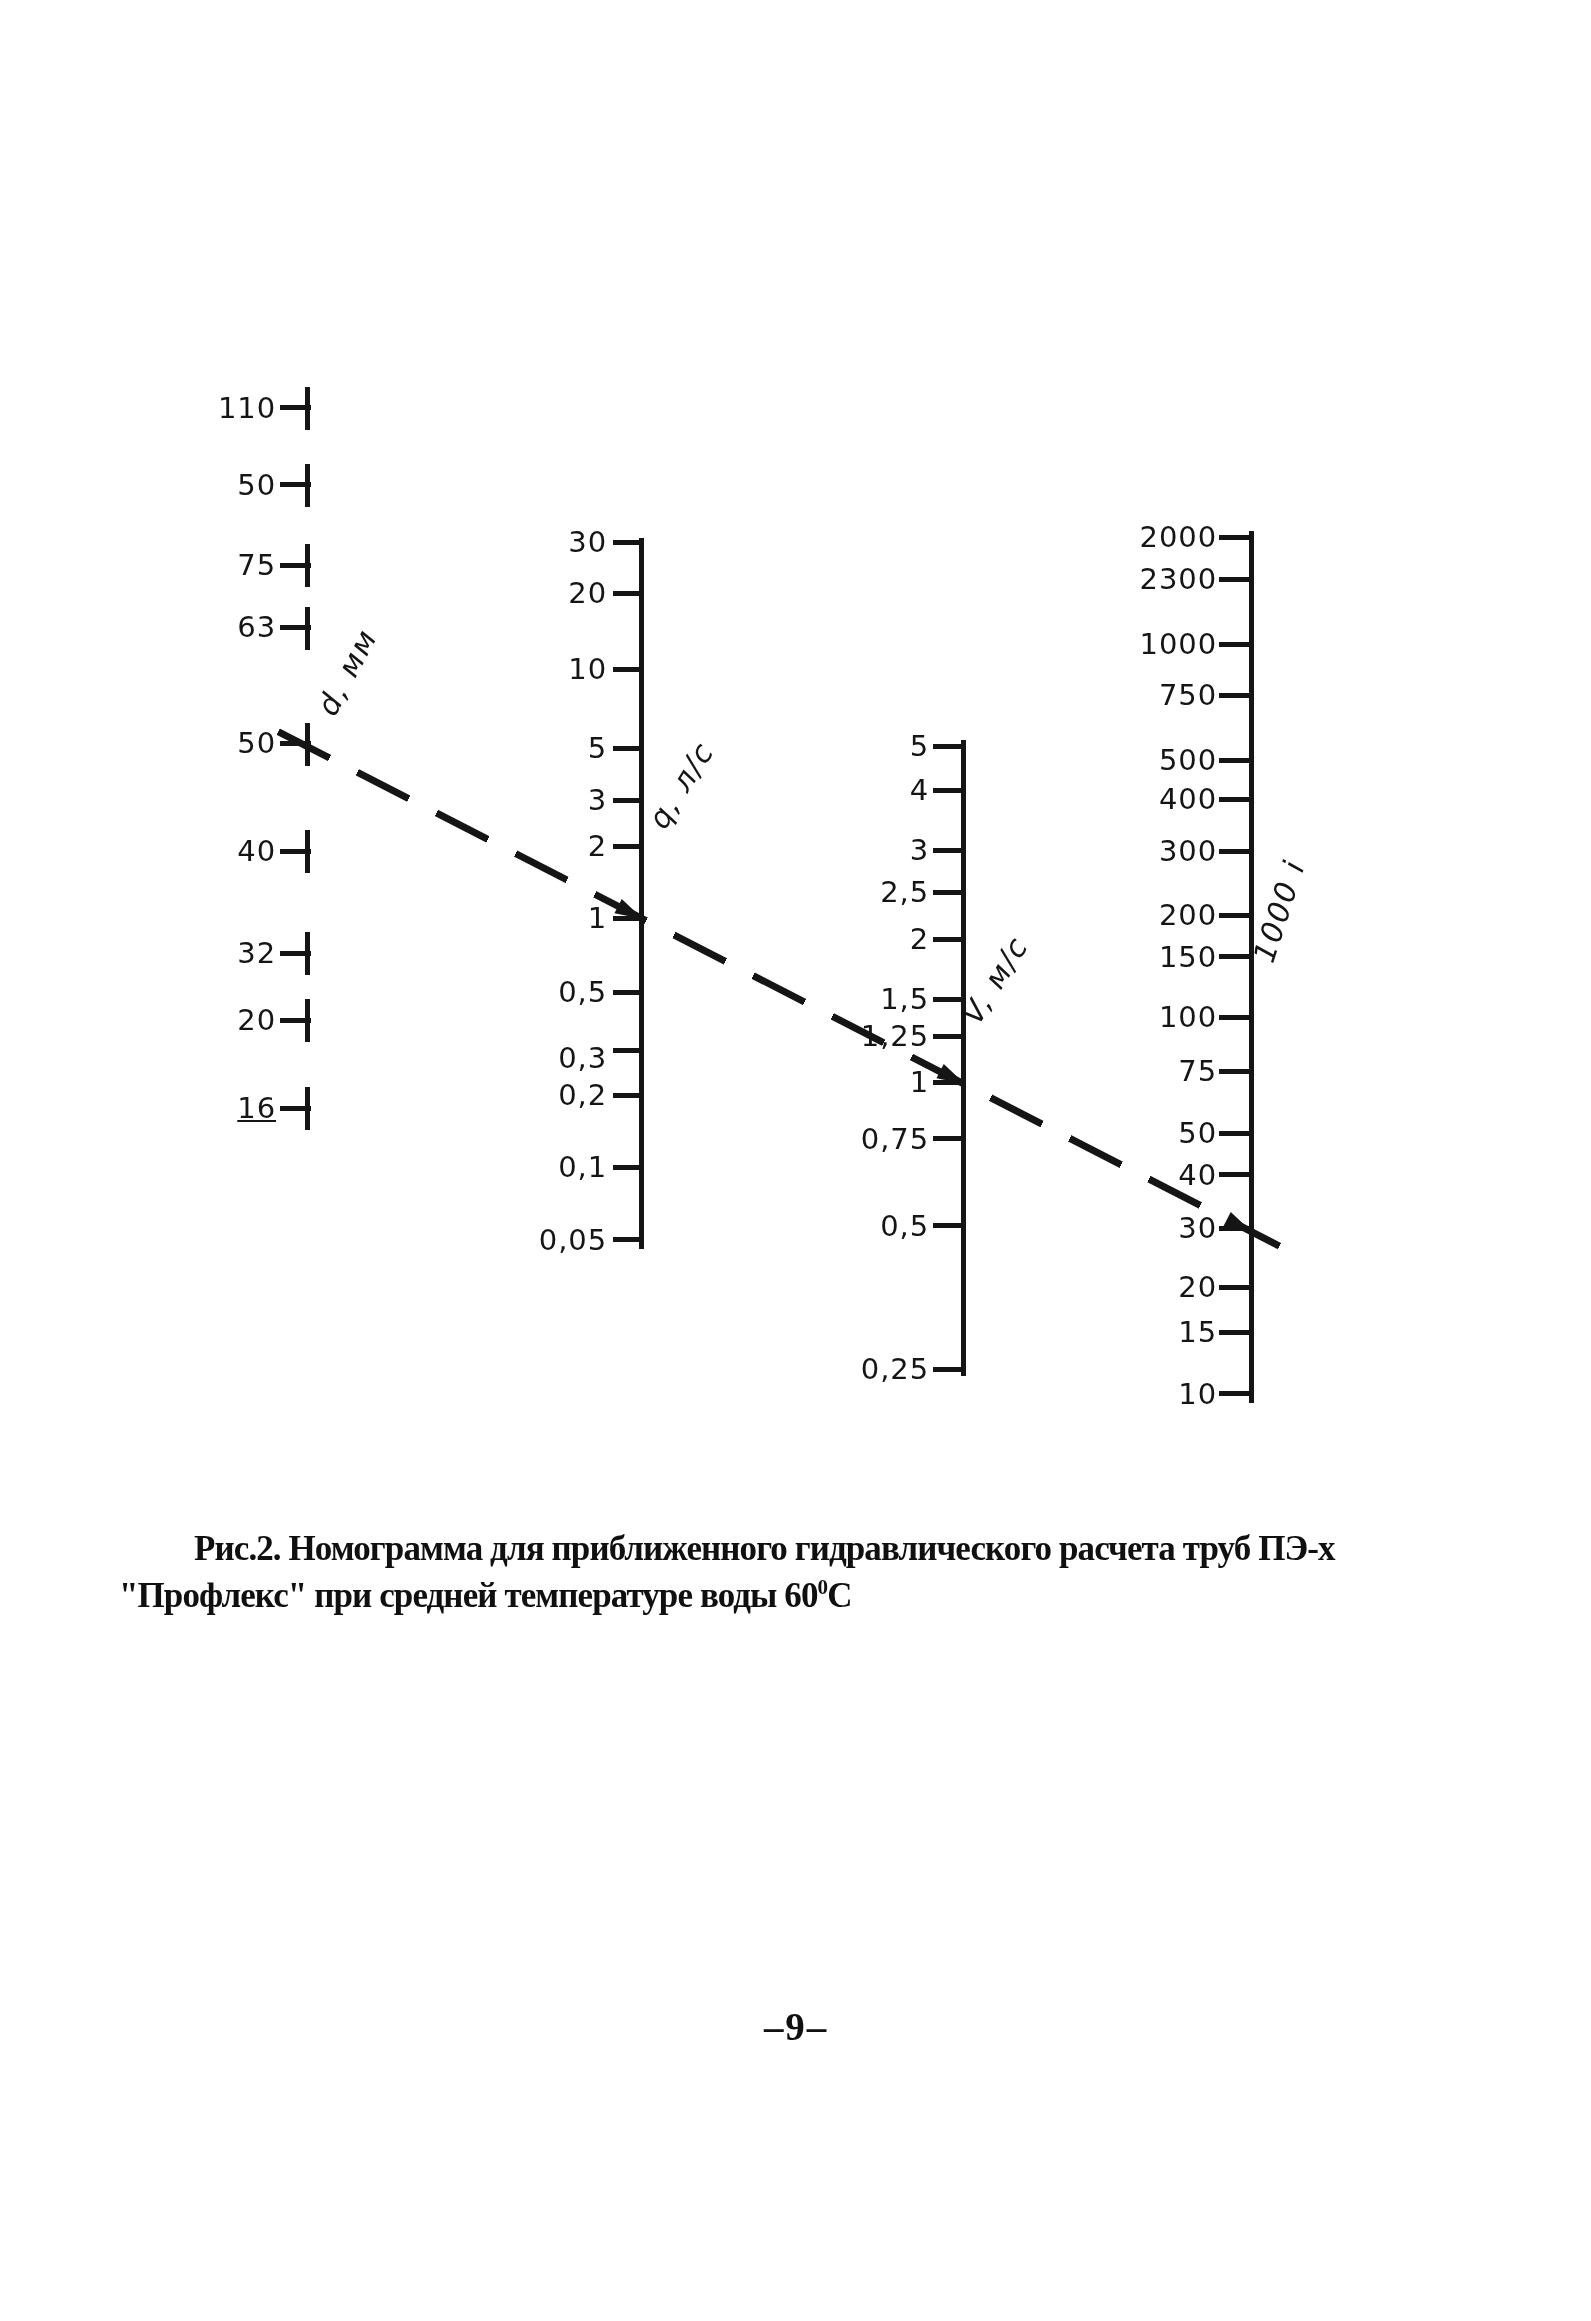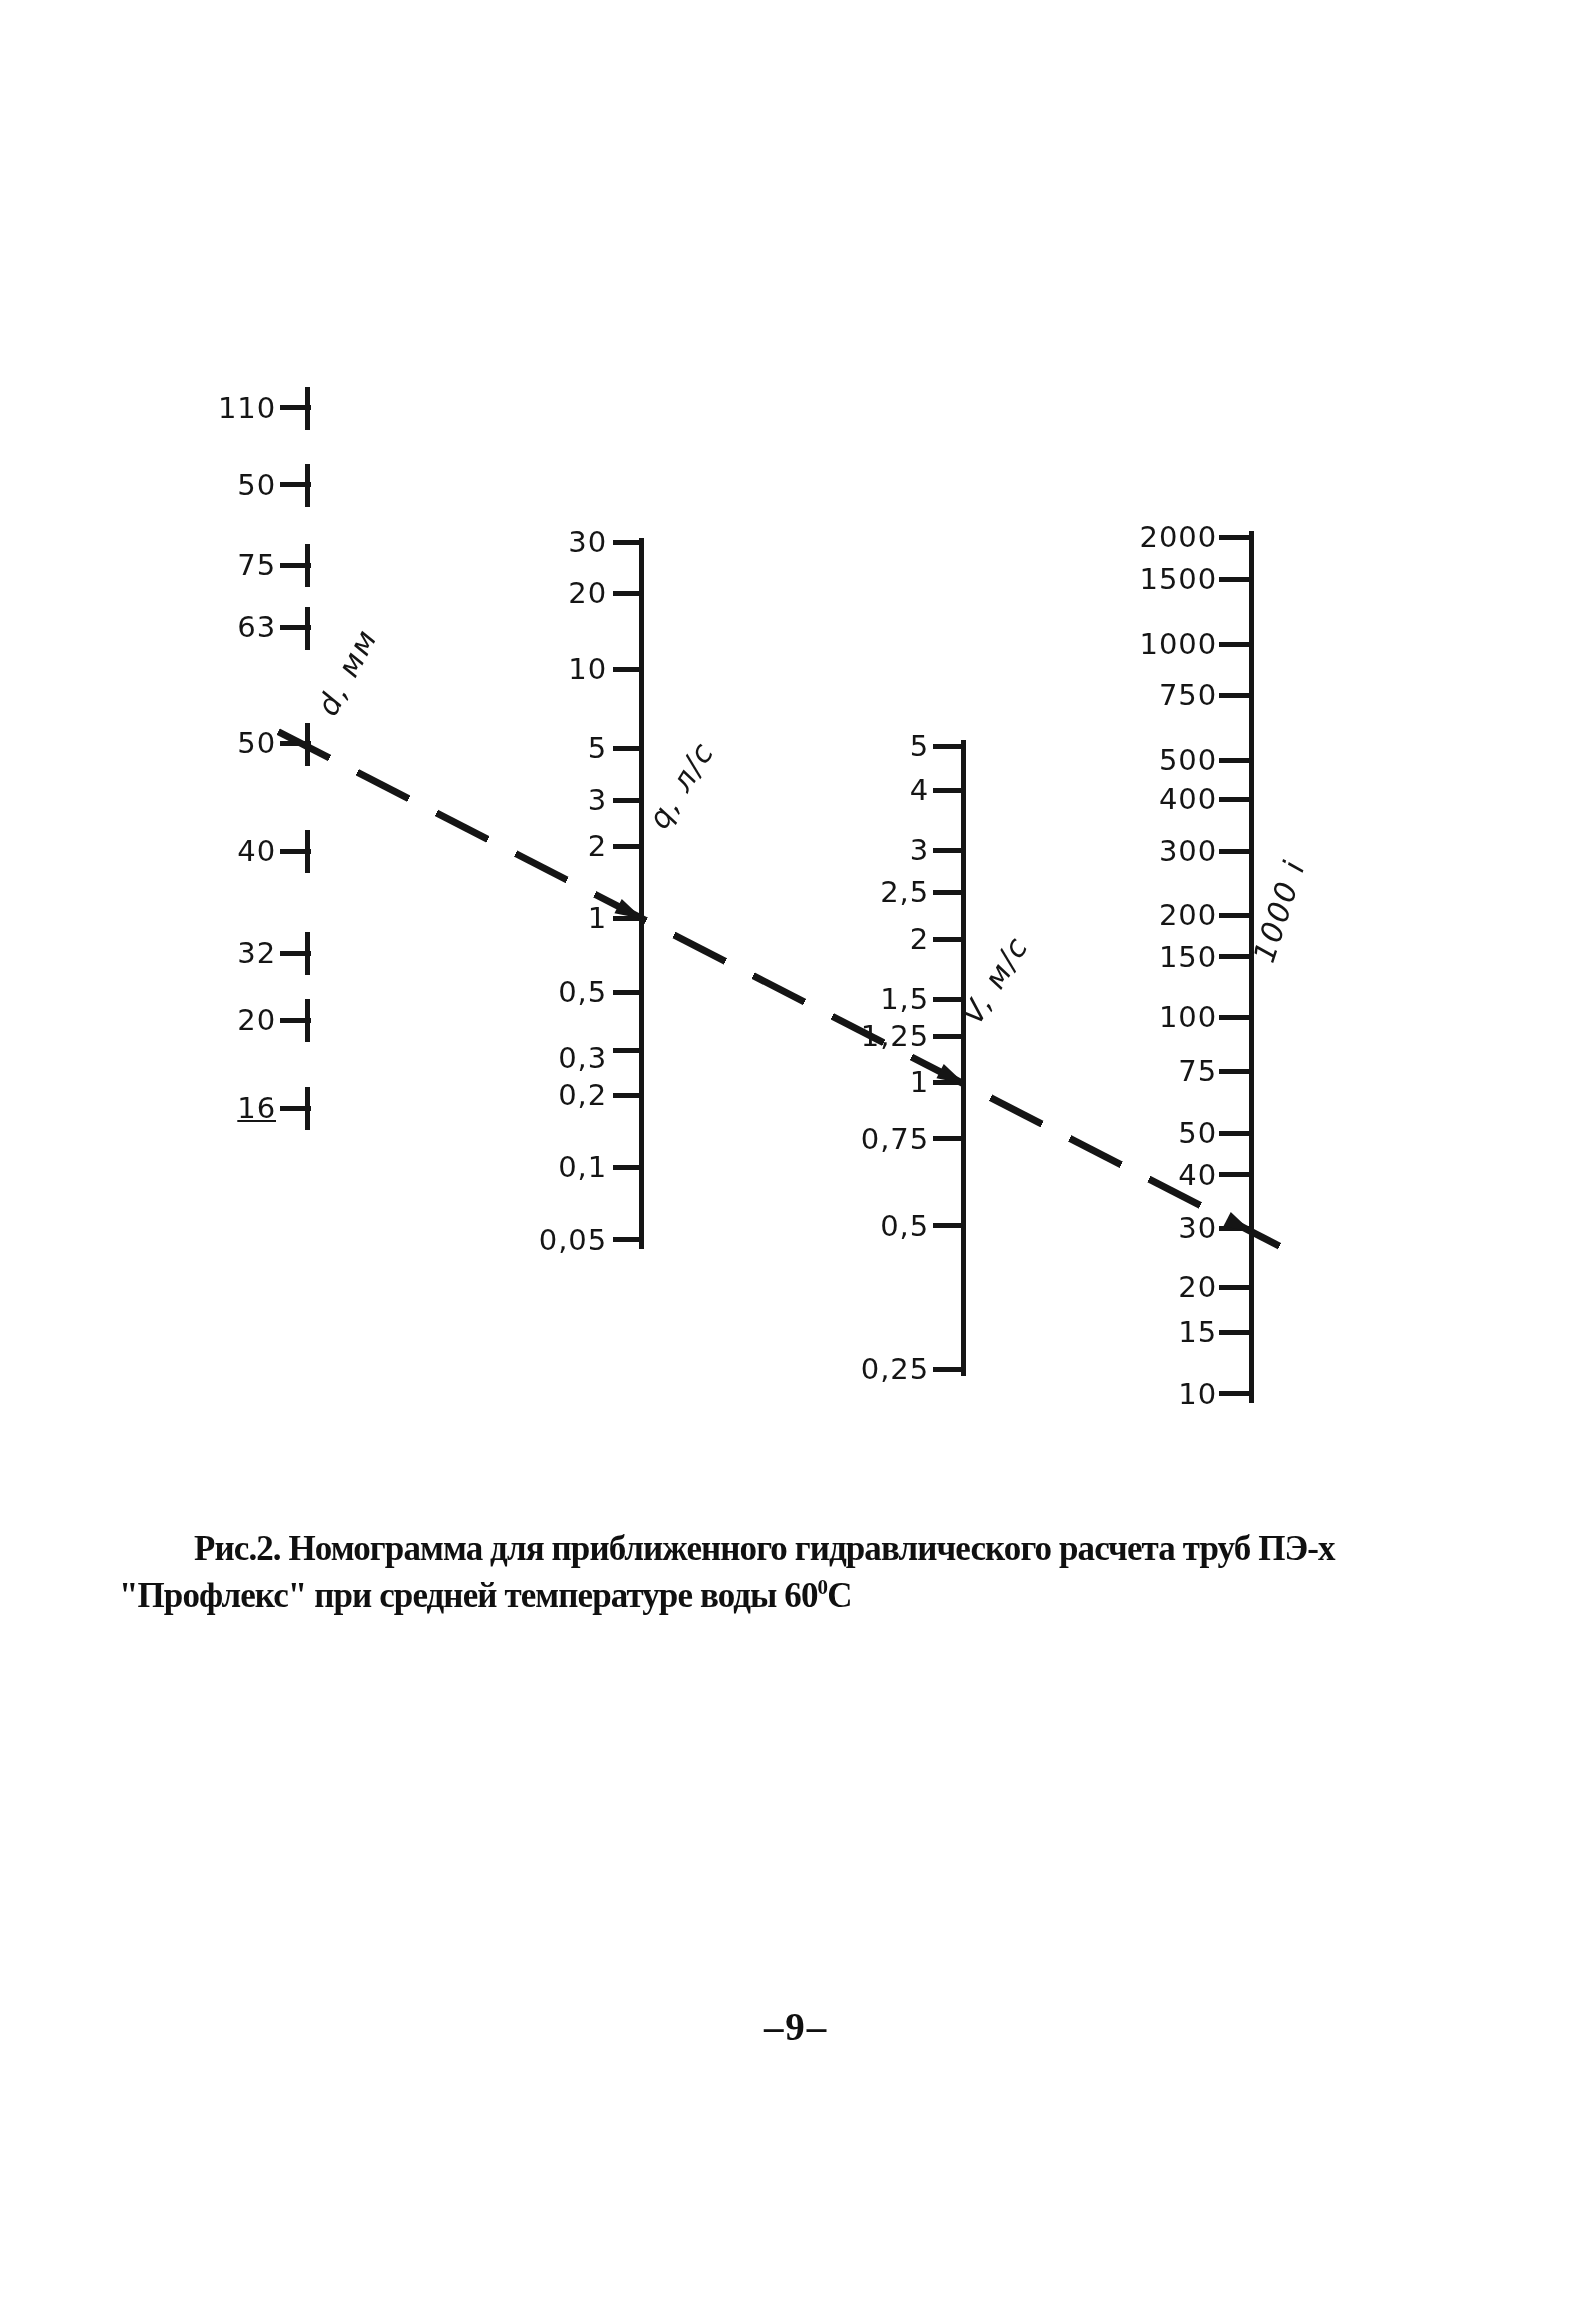--- a/index.html
+++ b/index.html
@@ -120,21 +120,21 @@
       <div class="tick-label" style="left: 725px; top: 1121px;">0,75</div>
       <div class="tick-h" style="left: 933px; width: 32px; top: 1223px;"></div>
       <div class="tick-label" style="left: 725px; top: 1208px;">0,5</div>
       <div class="tick-h" style="left: 933px; width: 32px; top: 1367px;"></div>
       <div class="tick-label" style="left: 725px; top: 1351px;">0,25</div>
       <div class="unit-label" style="left: 995px; top: 980px; transform: translate(-50%, -50%) rotate(-58deg);">V, м/с</div>
       <div class="axis-line" style="left: 1249px; top: 531px; height: 872px;"></div>
       <div class="tick-h" style="left: 1219px; width: 33px; top: 535px;"></div>
       <div class="tick-label" style="left: 1013px; top: 519px;">2000</div>
       <div class="tick-h" style="left: 1219px; width: 33px; top: 577px;"></div>
-      <div class="tick-label" style="left: 1013px; top: 561px;">1500</div>
+      <div class="tick-label" style="left: 1013px; top: 561px;">2300</div>
       <div class="tick-h" style="left: 1219px; width: 33px; top: 642px;"></div>
       <div class="tick-label" style="left: 1013px; top: 626px;">1000</div>
       <div class="tick-h" style="left: 1219px; width: 33px; top: 693px;"></div>
       <div class="tick-label" style="left: 1013px; top: 677px;">750</div>
       <div class="tick-h" style="left: 1219px; width: 33px; top: 758px;"></div>
       <div class="tick-label" style="left: 1013px; top: 742px;">500</div>
       <div class="tick-h" style="left: 1219px; width: 33px; top: 797px;"></div>
       <div class="tick-label" style="left: 1013px; top: 781px;">400</div>
       <div class="tick-h" style="left: 1219px; width: 33px; top: 849px;"></div>
       <div class="tick-label" style="left: 1013px; top: 833px;">300</div>

